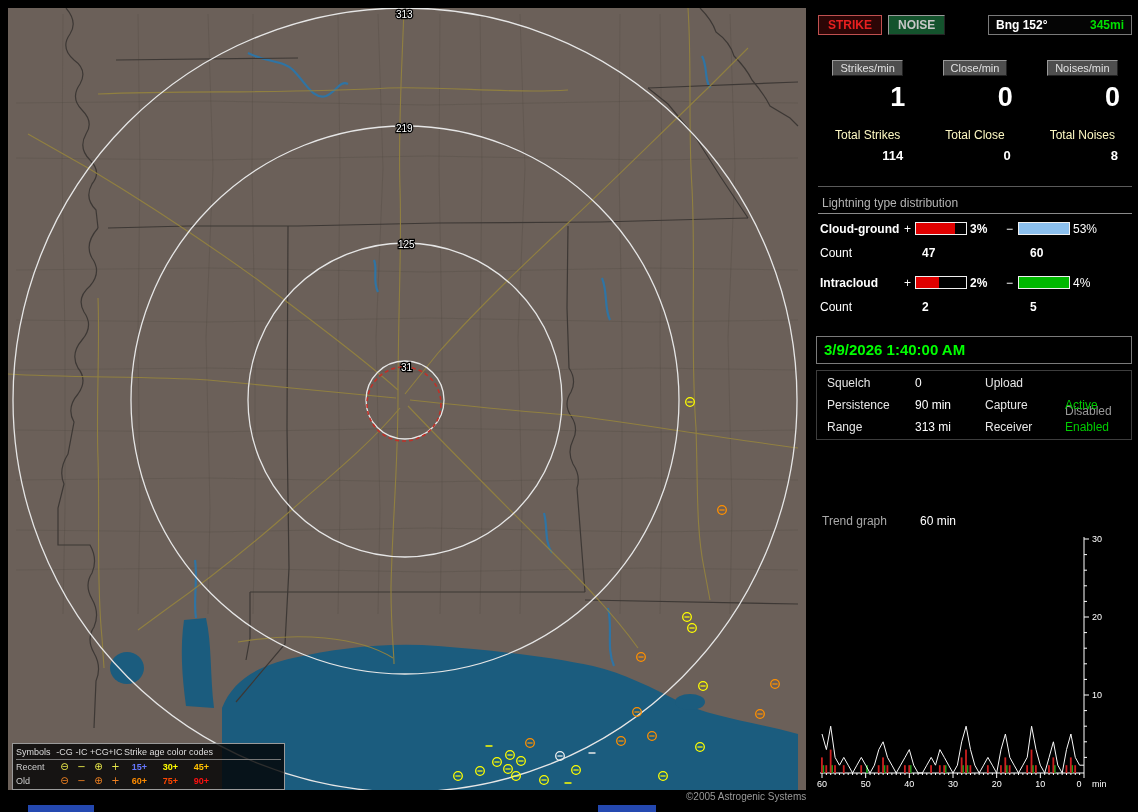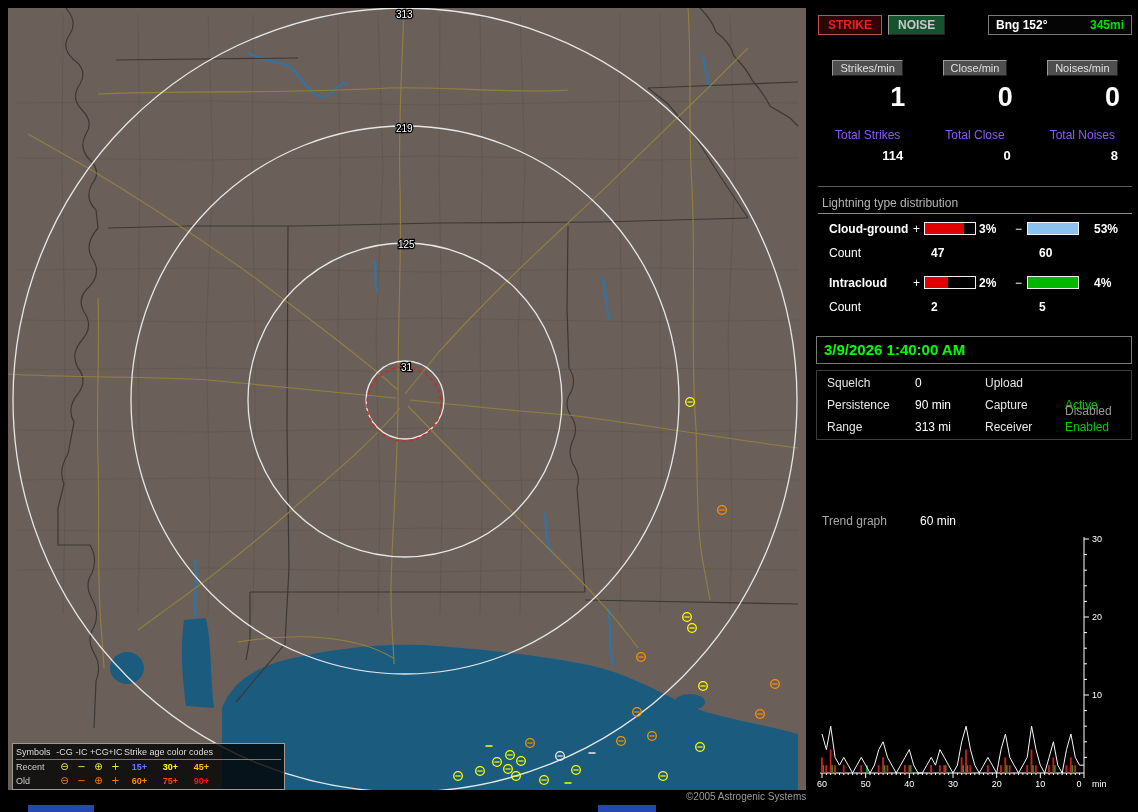--- a/index.html
+++ b/index.html
@@ -28,32 +28,32 @@
   .btn-strike{background:#2c0606;color:#e82020;border:1px solid #c05050;}
   .btn-noise{background:#14532d;color:#c8c8c8;border:1px solid;border-color:#9a9a9a #262626 #262626 #9a9a9a;}
   .bng-box{margin-left:auto;width:128px;display:flex;justify-content:space-between;
            background:#050505;border:1px solid #7a7a7a;padding:2px 7px;font-weight:bold;}
   .bng-val{color:#00e000;}
   .grid3{position:absolute;left:2px;right:2px;display:grid;grid-template-columns:1fr 1fr 1fr;}
   .pill-wrap{text-align:center;}
   .pill{display:inline-block;font-size:11px;color:#e0e0e0;background:#4e4e4e;
         border:1px solid;border-color:#9a9a9a #222 #222 #9a9a9a;padding:1px 7px;cursor:pointer;}
   .num{font-size:27px;font-weight:bold;text-align:right;padding-right:16px;line-height:30px;}
-  .tot-label{text-align:center;font-size:12px;color:#8b5cf6;}
+  .tot-label{text-align:center;font-size:12px;color:#fef9c3;}
   .tot-value{font-size:13px;font-weight:bold;text-align:right;padding-right:18px;}
   .sep{position:absolute;left:6px;right:6px;top:186px;border-top:1px solid #5a5a5a;}
   .dist-title{position:absolute;left:6px;right:6px;top:196px;height:17px;color:#b4b4b4;
               border-bottom:1px solid #8a8a8a;padding-left:4px;}
-  .dist-row{position:absolute;left:0;right:0;height:16px;margin-left:9px;}
+  .dist-row{position:absolute;left:0;right:0;height:16px;}
   .dist-row span{position:absolute;top:0;}
   .d-label{left:8px;font-weight:bold;}
   .d-sign1{left:92px;}
   .d-sign2{left:194px;}
   .d-pct1{left:158px;font-weight:bold;}
-  .d-pct2{left:273px;font-weight:bold;}
+  .d-pct2{left:261px;font-weight:normal;}
   .bar{position:absolute;top:1px;width:50px;height:11px;border:1px solid #f0f0f0;background:#000;}
   .bar i{display:block;height:100%;}
   .b1{left:103px;} .b2{left:206px;}
   .c-label{left:8px;} .c1{left:110px;font-weight:bold;} .c2{left:218px;font-weight:bold;}
   .dt-box{position:absolute;left:4px;right:6px;top:336px;height:26px;border:1px solid #7a7a7a;
           color:#00ff00;font-size:15px;font-weight:bold;line-height:26px;padding-left:7px;}
   .set-box{position:absolute;left:4px;right:6px;top:370px;height:68px;border:1px solid #3d3d3d;}
   .set-row{position:relative;height:20px;margin-top:2px;}
   .set-row span{position:absolute;top:3px;}
   .s-l1{left:10px;color:#e6e6e6;} .s-v1{left:98px;} .s-l2{left:168px;color:#e6e6e6;} .s-v2{left:248px;}

